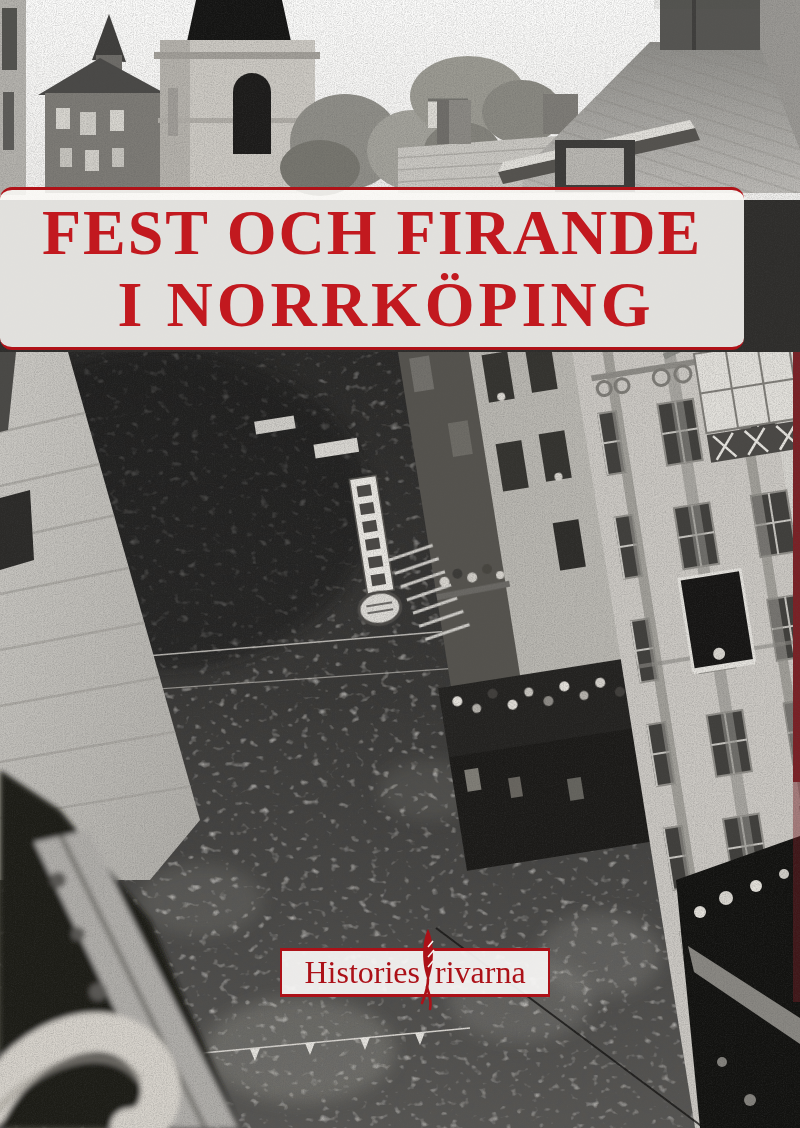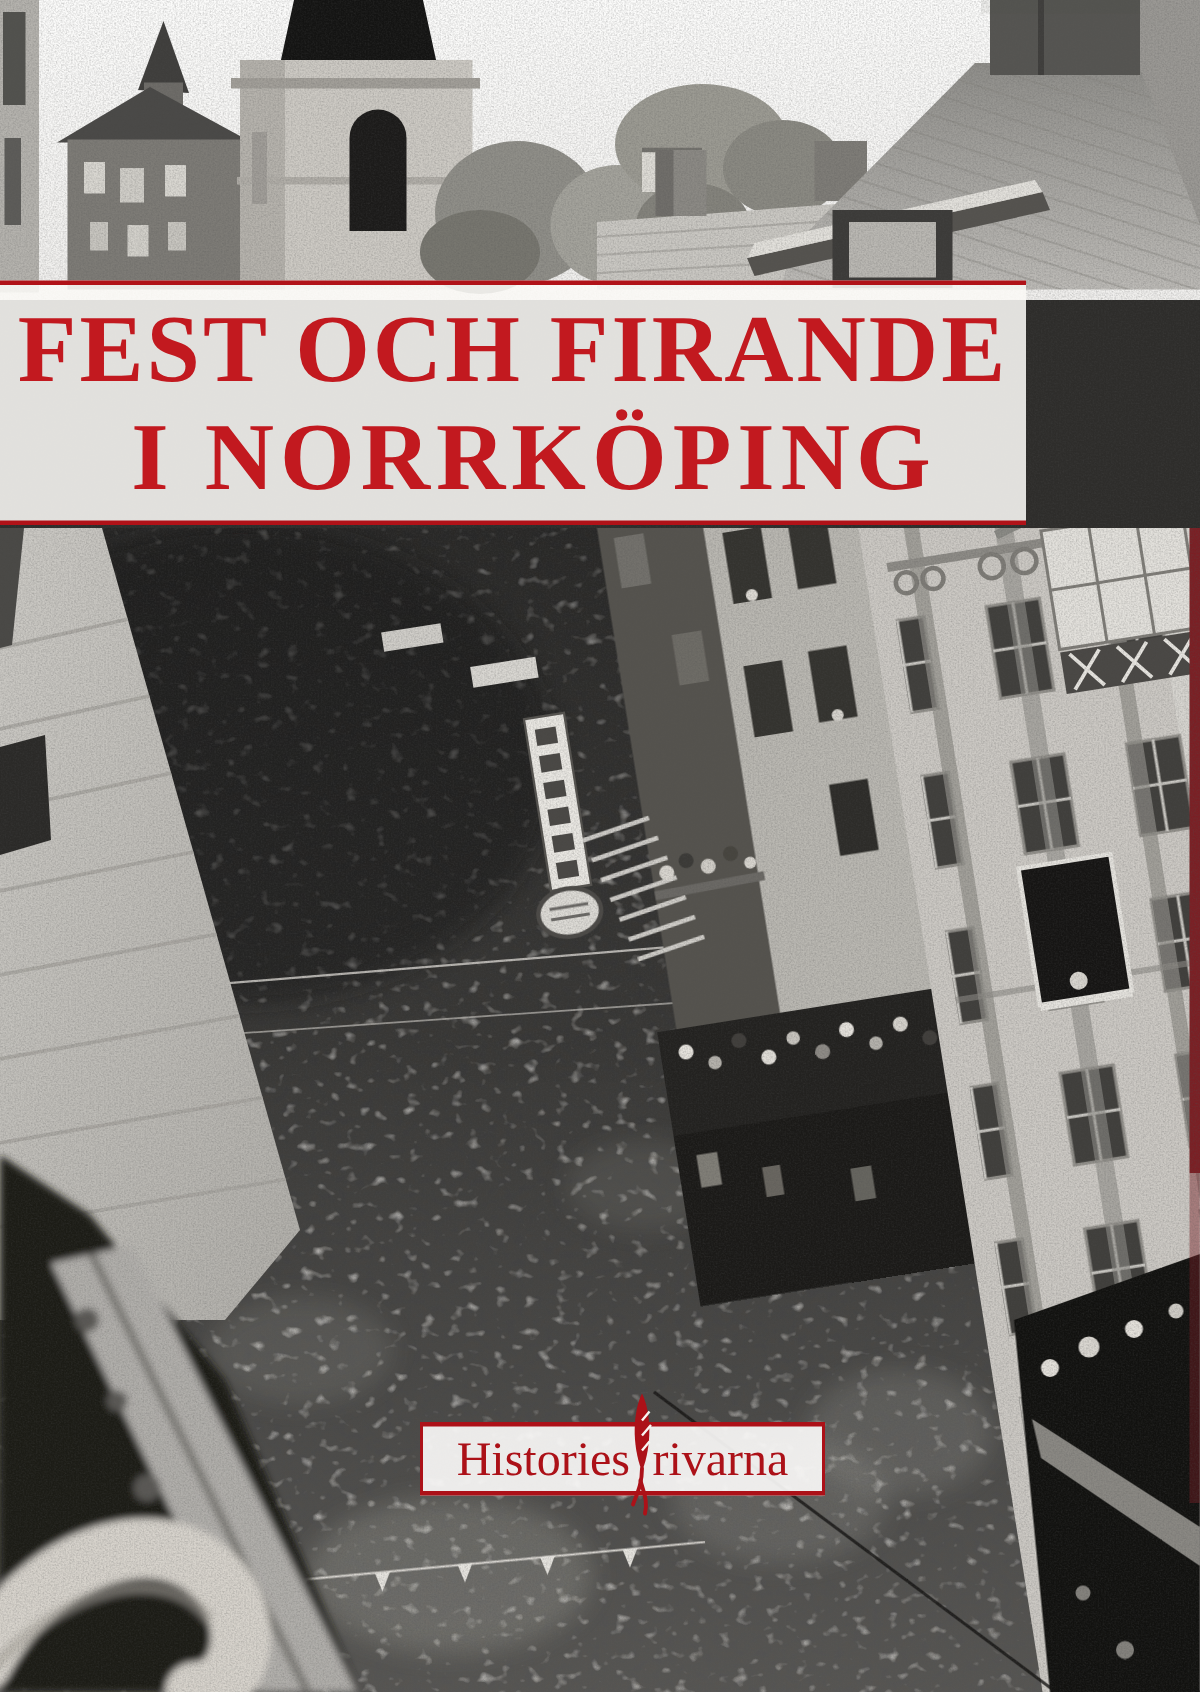--- a/index.html
+++ b/index.html
@@ -1,24 +1,24 @@
 <!DOCTYPE html>
 <html><head>
 <meta charset="utf-8">
 <style>
   html,body{margin:0;padding:0;background:#ffffff;}
   .cover{position:relative;width:800px;height:1128px;overflow:hidden;background:#2e2d2b;
          font-family:"Liberation Serif", serif;}
   .cover svg.photo{position:absolute;left:0;top:0;width:800px;height:1128px;display:block;}
   
-  .banner{position:absolute;left:0;top:187px;width:684px;height:157px;
+  .banner{position:absolute;left:0;top:187px;width:744px;height:157px;
           background:rgba(250,249,246,0.88);
           border-top:3px solid #b01218;border-bottom:3px solid #b01218;
           display:flex;flex-direction:column;align-items:center;justify-content:center;
-          z-index:3;}
+          z-index:3;border-radius:12px;}
   .banner .t1,.banner .t2{color:#c2191f;font-weight:bold;white-space:nowrap;
           font-size:64px;line-height:72px;}
   .banner .t1{letter-spacing:2px;}
   .banner .t2{letter-spacing:4px;margin-left:28px;}
   
   .pubbox{position:absolute;left:280px;top:948px;width:270px;height:49px;box-sizing:border-box;
           background:rgba(250,249,247,0.92);
           border:2px solid #ac1118;border-top-width:3px;border-bottom-width:3px;
           display:flex;align-items:center;justify-content:center;
           color:#ac1118;font-size:32px;z-index:3;}

